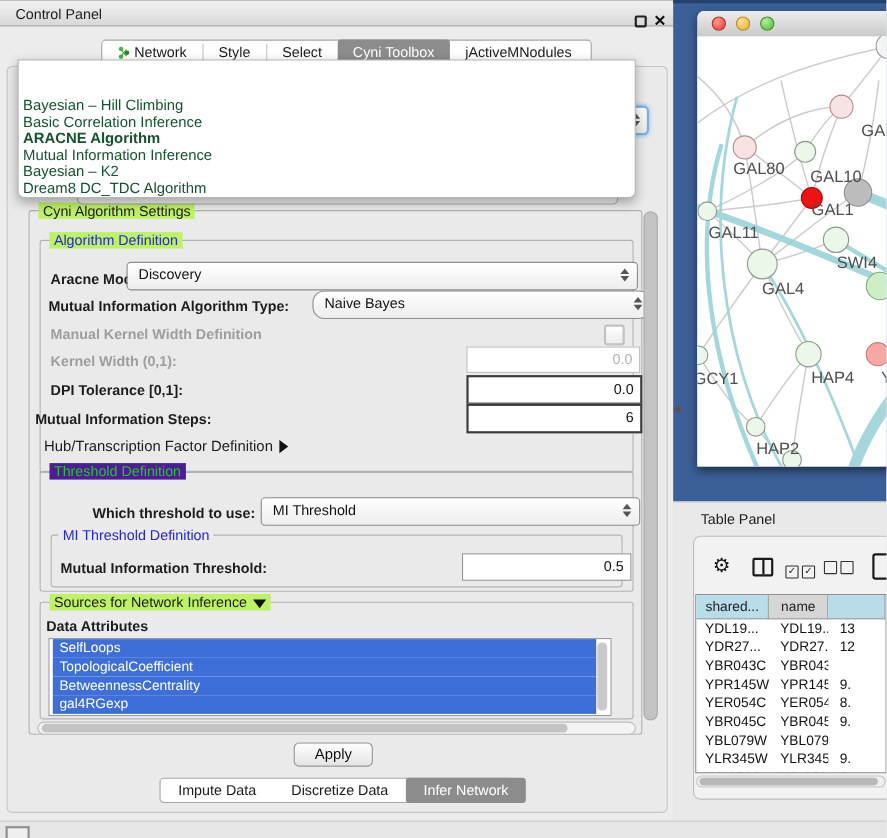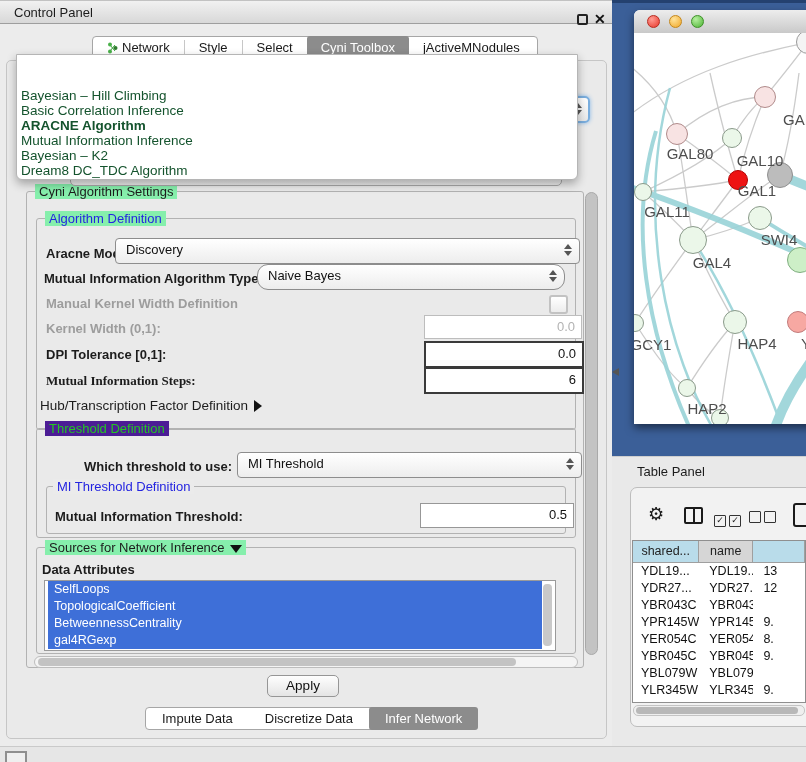--- a/index.html
+++ b/index.html
@@ -17,21 +17,21 @@
   .win-close{left:594px;top:11px;font-size:14px;font-weight:bold;color:#111;}
   .tabbar{left:92px;top:36px;width:446px;height:23px;background:#fff;border:1px solid #a6a6a6;border-radius:4px;
           display:flex;align-items:center;font-size:13px;color:#1a1a1a;}
   .tabbar .tab{padding:0 14px;height:23px;line-height:23px;white-space:nowrap;}
   .tabbar .sep{width:1px;height:15px;background:#c7c7c7;}
   .tab.sel{background:#8c8c8c;color:#fff;border-radius:3px;}
   .net-tab-icon{display:inline-block;width:11px;height:12px;vertical-align:-2px;margin-right:4px;}
   .outer-panel{left:6px;top:60px;width:601px;height:679px;background:#eaeaea;border:1px solid #c6c6c6;border-radius:5px;}
   
   .group{position:absolute;border:1px solid #b2b2b2;border-radius:3px;box-sizing:border-box;}
-  .legend{position:absolute;top:-8px;background:#86efac;padding:0 4px;font-size:13px;white-space:nowrap;}
+  .legend{position:absolute;top:-8px;background:#bef264;padding:0 4px;font-size:13px;white-space:nowrap;}
   .leg-blue{color:#2424e0;}
   .leg-green{color:#23c623;}
   
   .combo{position:absolute;height:24px;background:linear-gradient(#ffffff,#ededed);border:1px solid #8d8d8d;
          border-radius:4px;font-size:13px;line-height:22px;padding-left:10px;color:#111;}
   .stepper{position:absolute;right:7px;top:5px;}
   .tri-up{width:0;height:0;border-left:4px solid transparent;border-right:4px solid transparent;
           border-bottom:5px solid #555;margin-bottom:2px;}
   .tri-dn{width:0;height:0;border-left:4px solid transparent;border-right:4px solid transparent;
           border-top:5px solid #555;}
@@ -175,34 +175,34 @@
   </div>
   <span class="lbl b" style="left:46px;top:246px;">Aracne Mode:</span>
   <div class="combo" style="left:115px;top:238px;width:453px;">
     <span>Discovery</span>
     <span class="stepper">
         <span class="tri-up" style="display:block"></span>
         <span class="tri-dn" style="display:block"></span>
       </span>
   </div>
   <span class="lbl b" style="left:44px;top:271px;">Mutual Information Algorithm Type:</span>
-  <div class="combo" style="left:257px;top:264px;width:296px;border-radius:11px;">
+  <div class="combo" style="left:284px;top:264px;width:296px;border-radius:11px;">
     <span>Naive Bayes</span>
     <span class="stepper">
         <span class="tri-up" style="display:block"></span>
         <span class="tri-dn" style="display:block"></span>
       </span>
   </div>
   <span class="lbl b dis" style="left:46px;top:296px;">Manual Kernel Width Definition</span>
   <div class="checkbox" style="left:549px;top:295px;"></div>
   <span class="lbl b dis" style="left:46px;top:321px;">Kernel Width (0,1):</span>
   <div class="field off" style="left:424px;top:315px;width:144px;height:22px;">0.0</div>
   <span class="lbl b" style="left:46px;top:347px;">DPI Tolerance [0,1]:</span>
   <div class="field strong" style="left:424px;top:341px;width:144px;height:23px;">0.0</div>
-  <span class="lbl b" style="left:46px;top:373px;font-family:Liberation Serif, serif;">Mutual Information Steps:</span>
+  <span class="lbl b" style="left:32px;top:373px;">Mutual Information Steps:</span>
   <div class="field strong" style="left:424px;top:367px;width:144px;height:23px;">6</div>
 
   <span class="lbl" style="left:40px;top:398px;font-size:13.5px;">
     <span>Hub/Transcription Factor Definition</span><span class="tri-right"></span>
   </span>
 
   <div class="group" style="left:36px;top:428px;width:540px;height:110px;">
     <span class="legend leg-green" style="left:8px;background:#4c1d95;">Threshold Definition</span>
   </div>
   <span class="lbl b" style="left:84px;top:459px;">Which threshold to use:</span>

